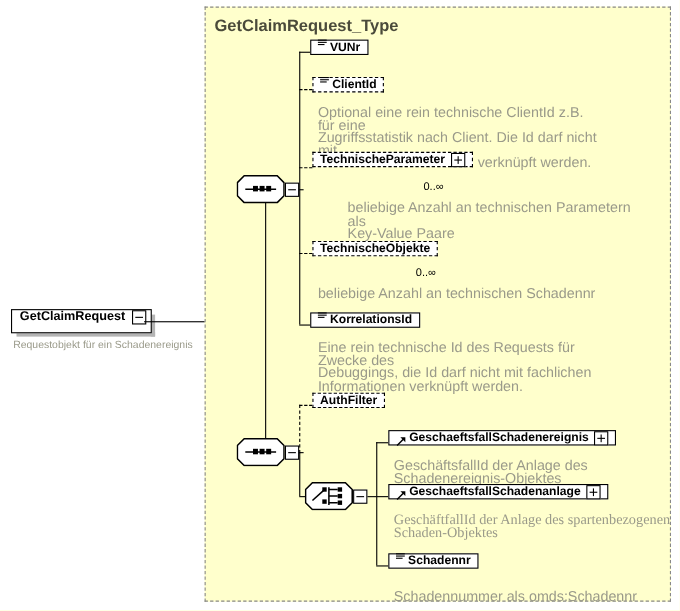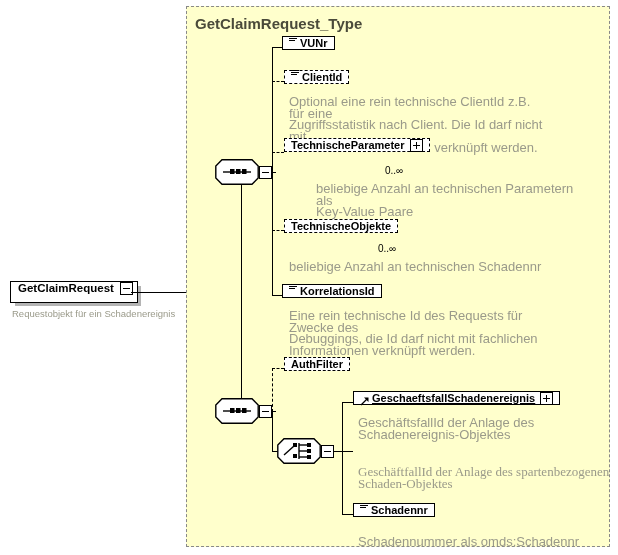--- a/index.html
+++ b/index.html
@@ -298,35 +298,48 @@
     <span class="lbl">KorrelationsId</span>
   </div>
   <div class="doc" style="left:289px;top:310px;width:265px;">Eine rein technische Id des Requests für Zwecke des
 Debuggings, die Id darf nicht mit fachlichen
 Informationen verknüpft werden.</div>
 
   <div class="node dashed" style="left:284px;top:357px;">
     <span class="lbl">AuthFilter</span>
   </div>
 
-  <div class="node solid" style="left:353px;top:391px;text-decoration:underline;">
+  <div class="node solid" style="left:353px;top:391px;">
     <span class="refarrow">
       <svg width="9" height="9" viewBox="0 0 9 9">
         <line x1="1" y1="8" x2="7.5" y2="1.5" stroke="#000" stroke-width="1.3"></line>
         <polygon points="8.5,0.5 8.5,5 4,0.5" fill="#000"></polygon>
       </svg>
     </span>
     <span class="lbl">GeschaeftsfallSchadenereignis</span>
     <span class="plusbox">
         <i></i>
         <i></i>
       </span>
   </div>
   <div class="doc" style="left:358px;top:417px;width:255px;">GeschäftsfallId der Anlage des Schadenereignis-Objektes</div>
 
+  <div class="node solid" style="left:353px;top:440px;">
+    <span class="refarrow">
+      <svg width="9" height="9" viewBox="0 0 9 9">
+        <line x1="1" y1="8" x2="7.5" y2="1.5" stroke="#000" stroke-width="1.3"></line>
+        <polygon points="8.5,0.5 8.5,5 4,0.5" fill="#000"></polygon>
+      </svg>
+    </span>
+    <span class="lbl">GeschaeftsfallSchadenanlage</span>
+    <span class="plusbox">
+        <i></i>
+        <i></i>
+      </span>
+  </div>
   <div class="doc" style="left:358px;top:466px;width:255px;font-family:Liberation Serif, serif;">GeschäftfallId der Anlage des spartenbezogenen
 Schaden-Objektes</div>
 
   <div class="node solid" style="left:353px;top:503px;">
     <span class="typeglyph">
         <i></i>
         <i></i>
         <i></i>
       </span>
     <span class="lbl">Schadennr</span>

